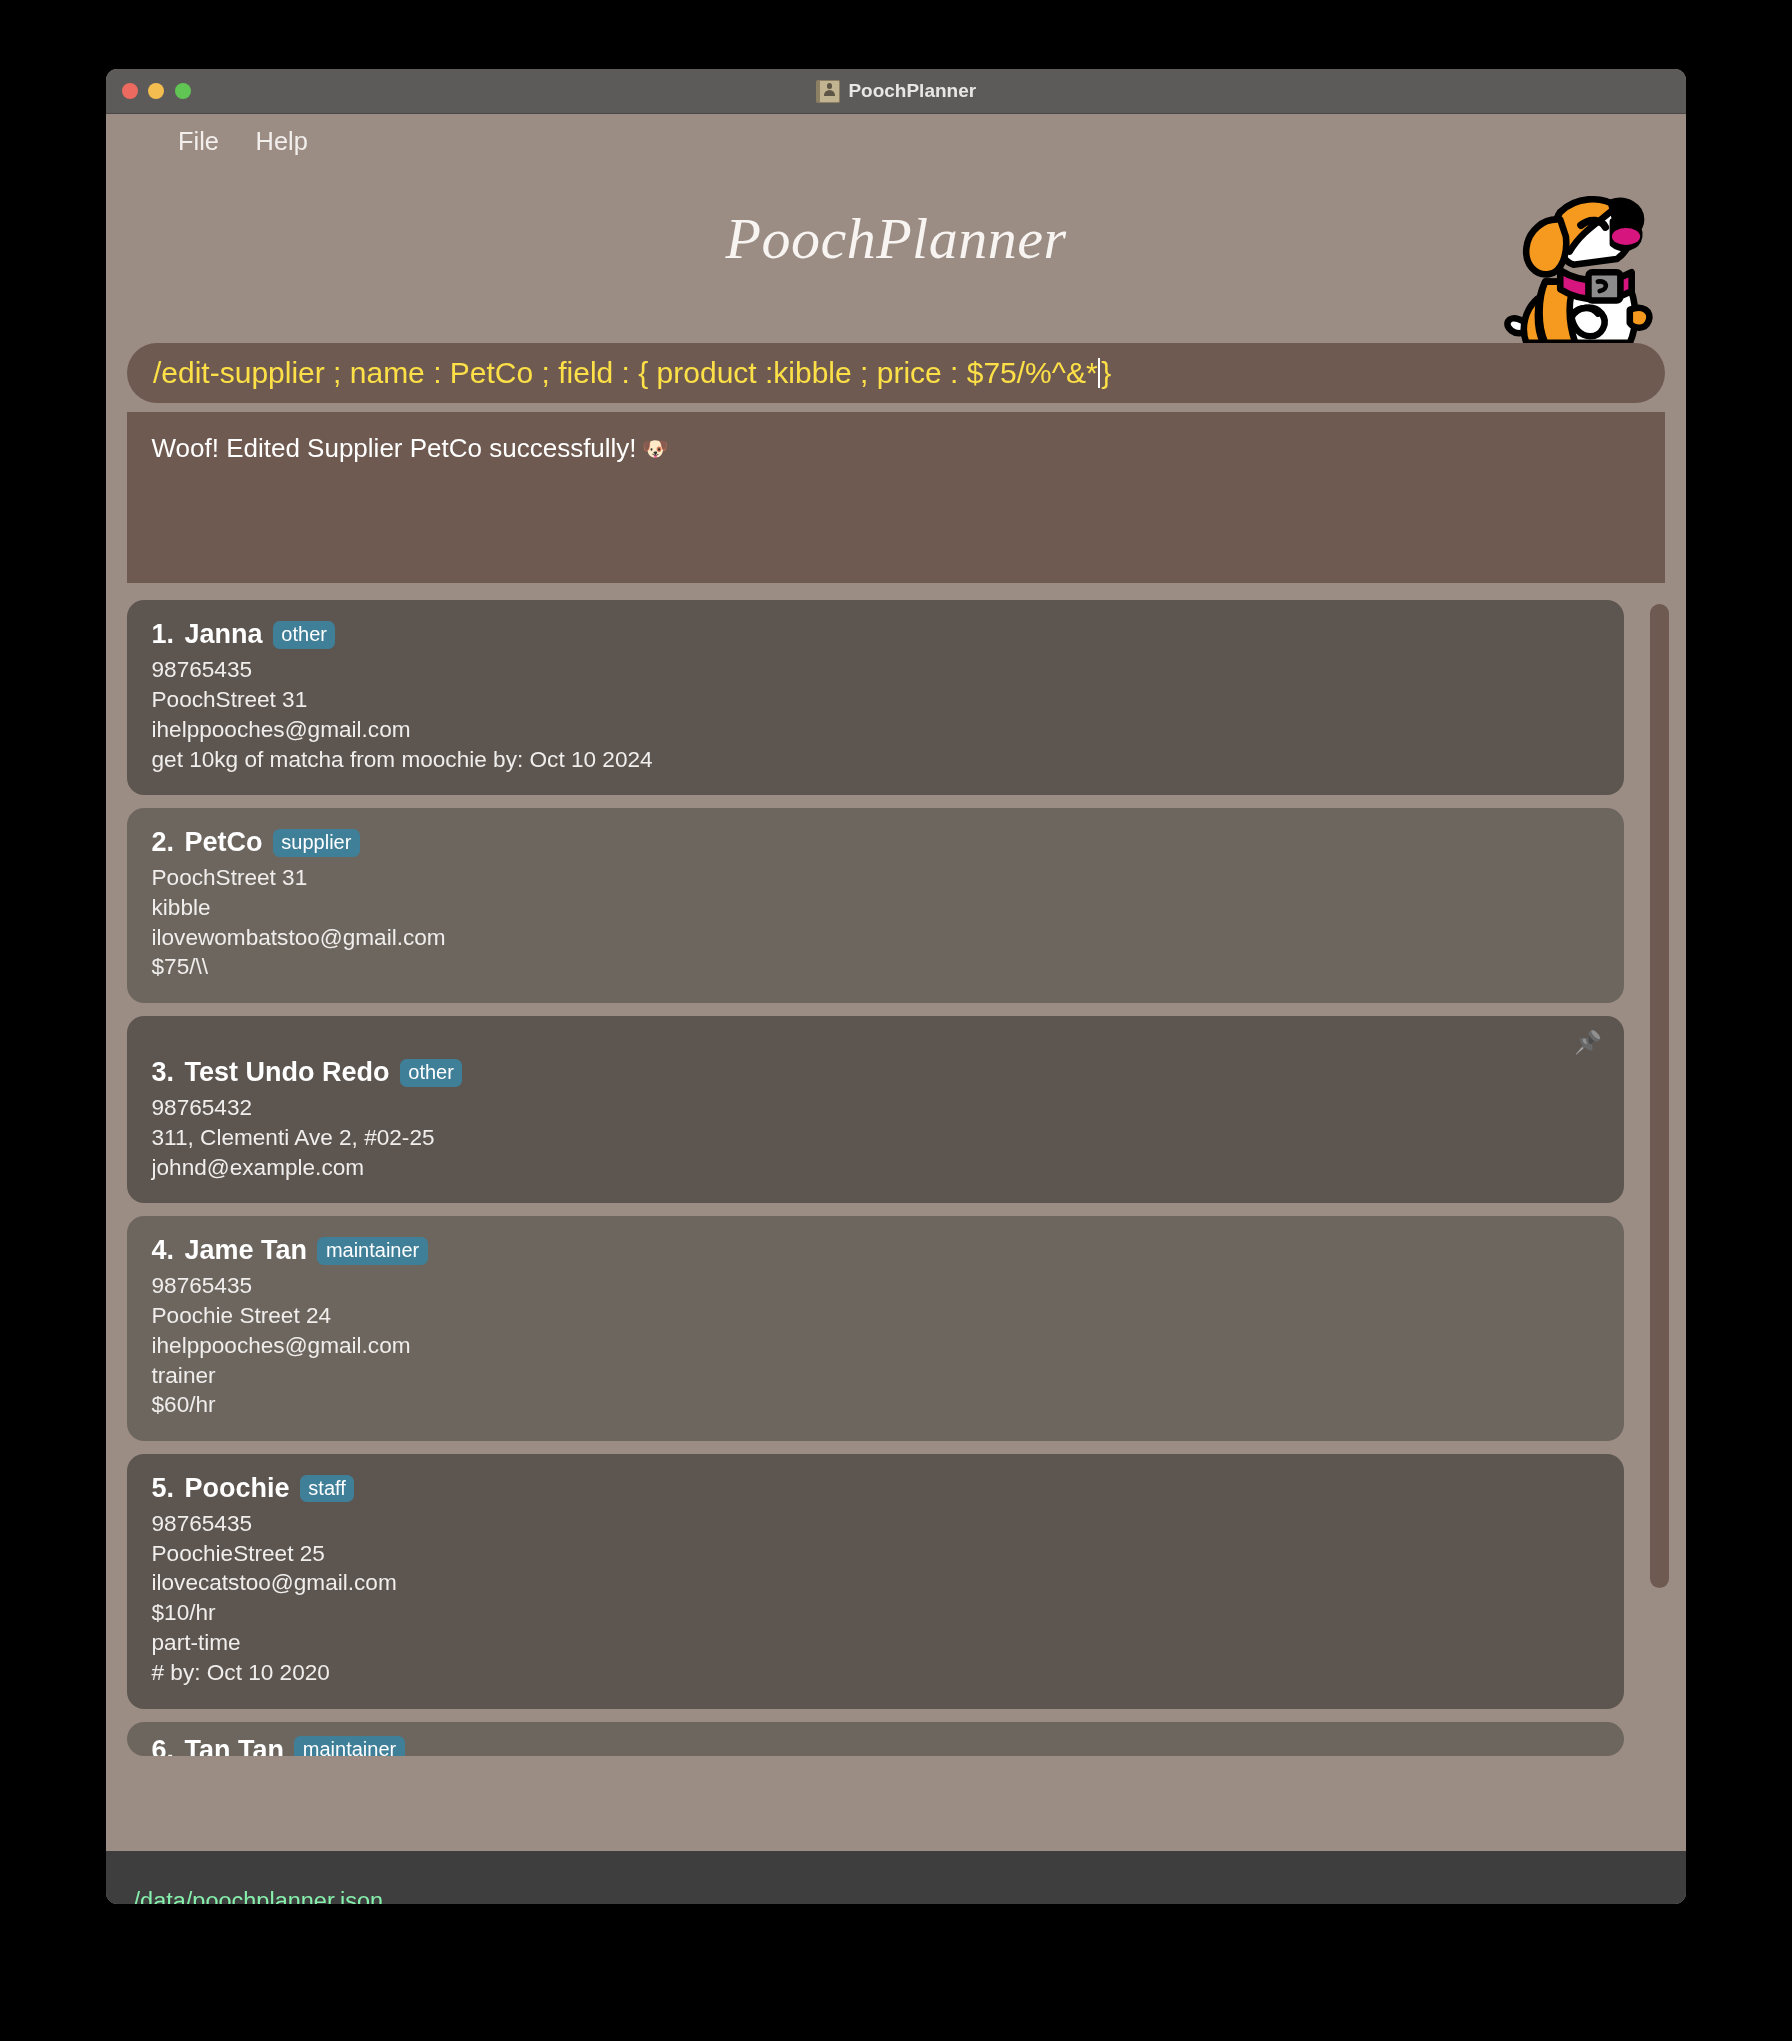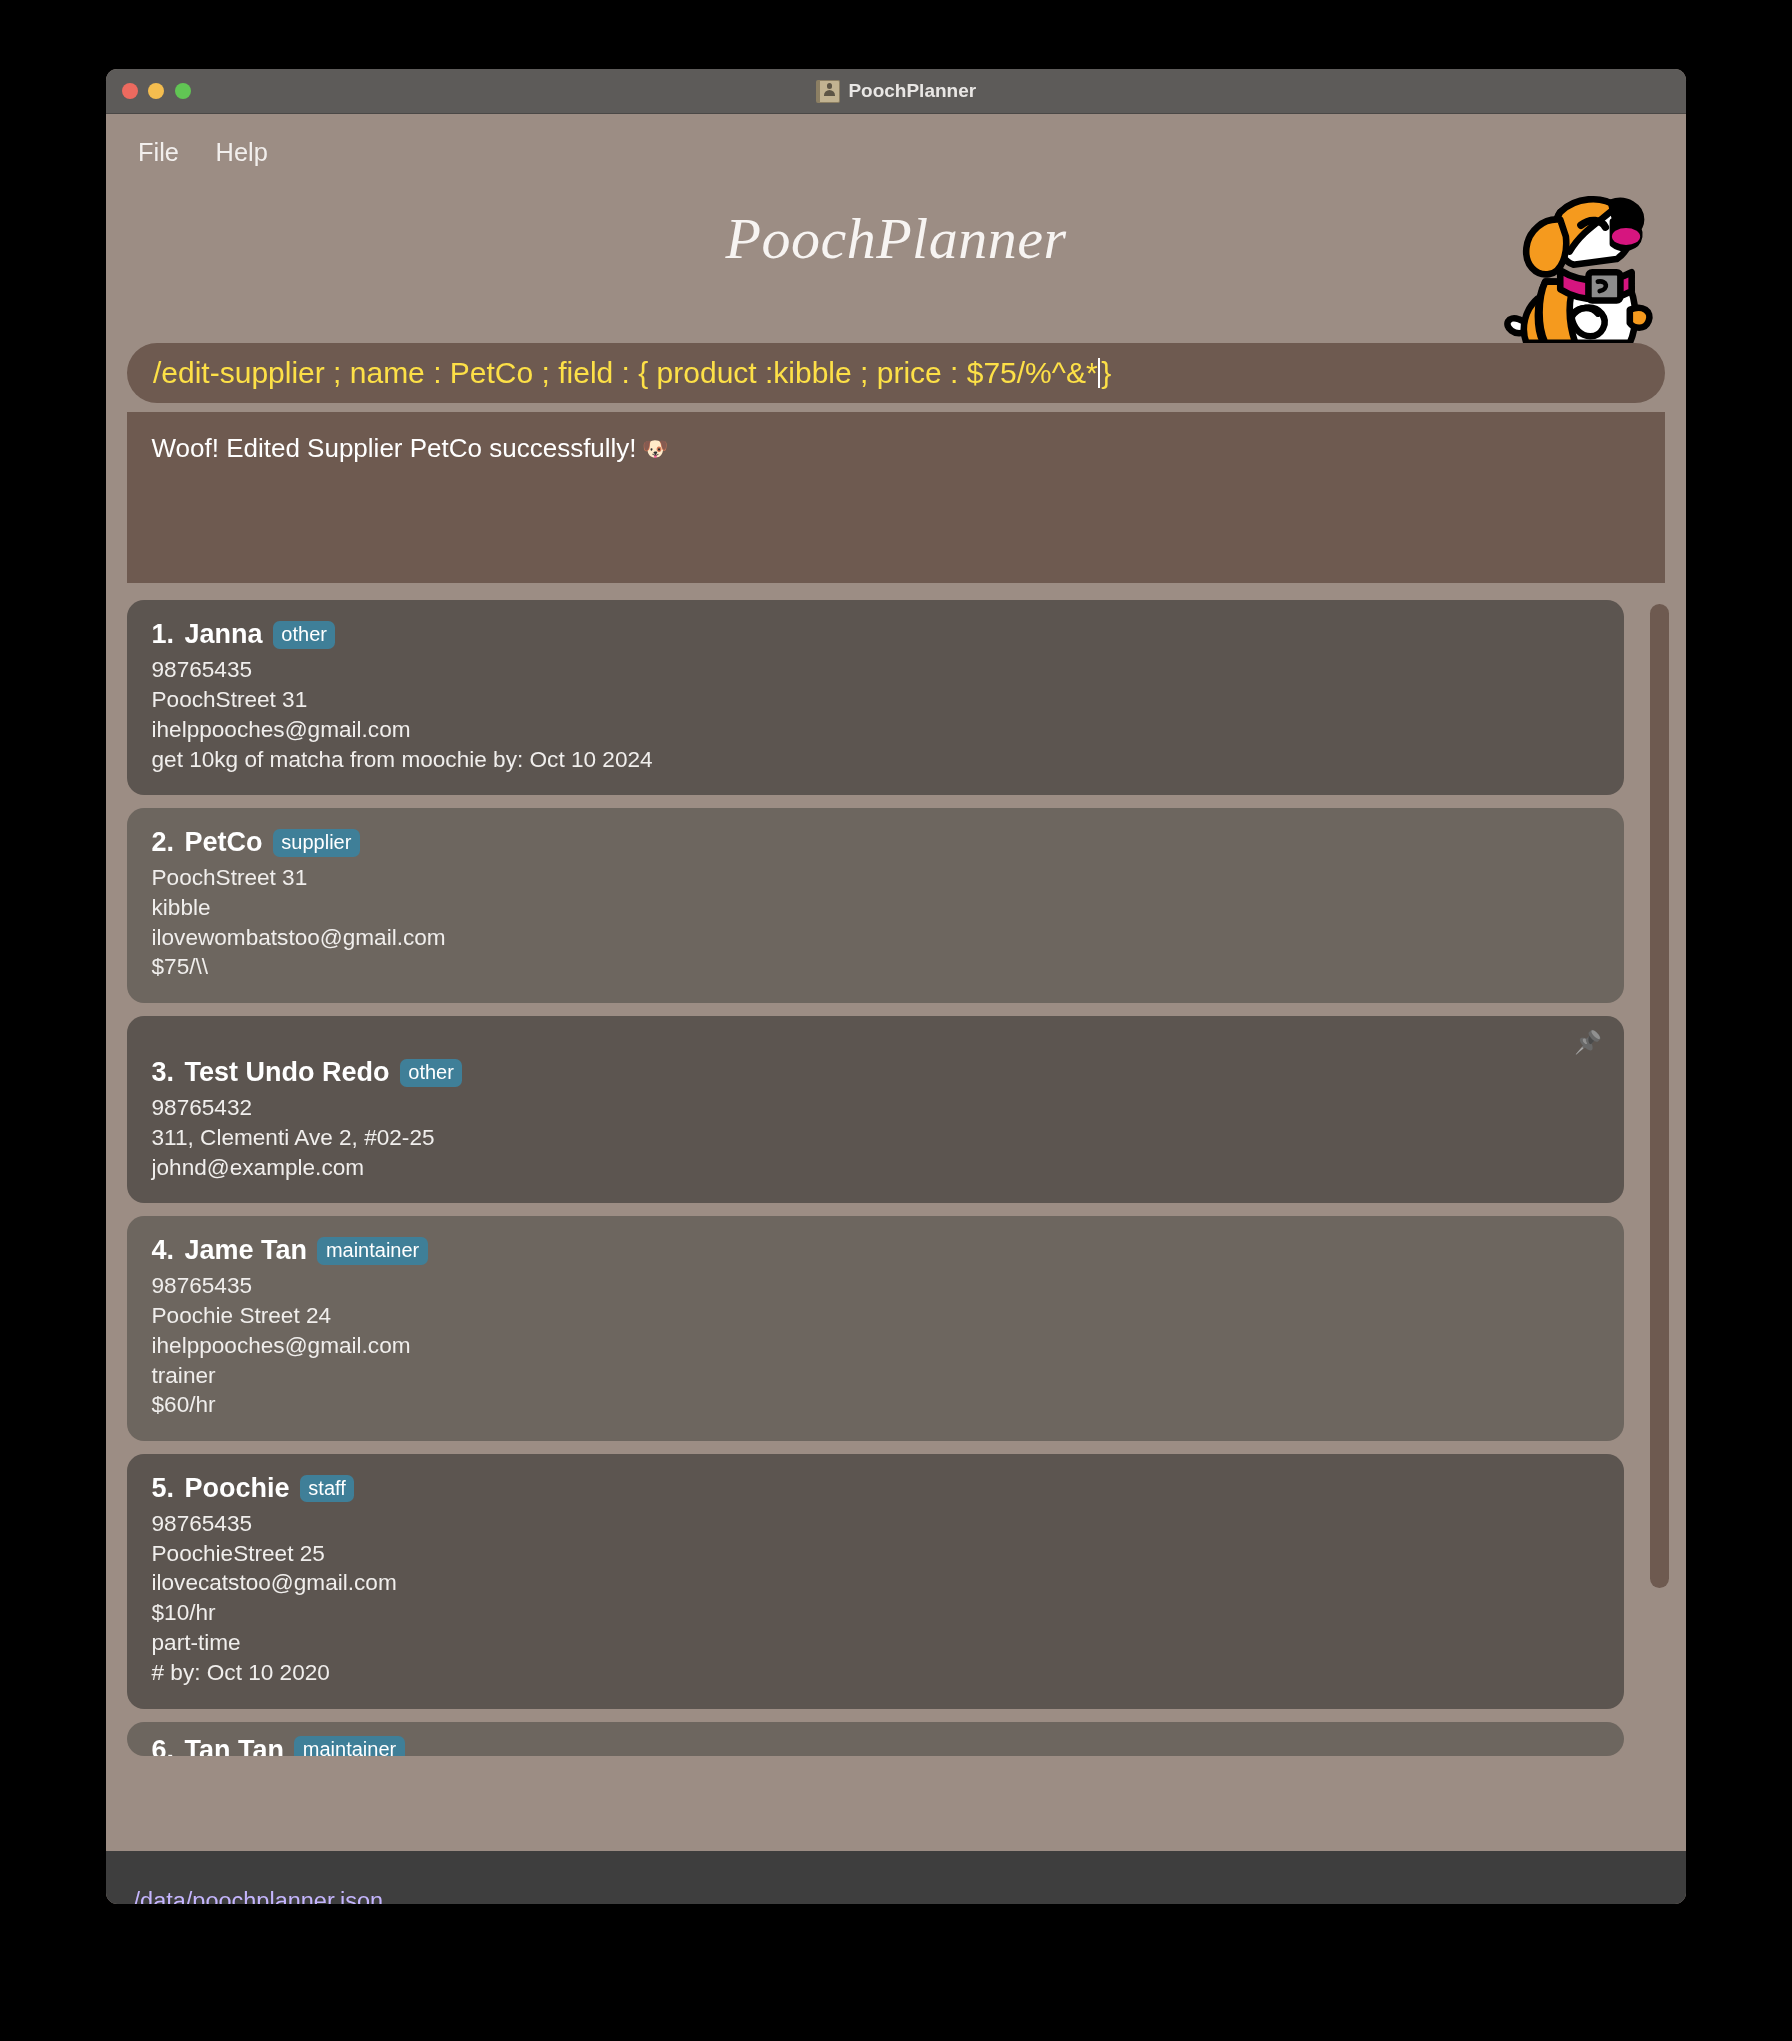--- a/index.html
+++ b/index.html
@@ -94,24 +94,25 @@
   .title-text {
     color: #e9e7e5;
     font-size: 19px;
     font-weight: bold;
   }
 
   
   .menubar {
     height: 55px;
     display: flex;
-    align-items: flex-end;
+    align-items: center;
     padding-left: 24.5px;
     gap: 21.7px;
     flex: 0 0 auto;
+    margin-left: 40px;
   }
   .menu-item {
     color: #f2efed;
     font-size: 25.4px;
     padding: 1.9px 7.5px;
     cursor: default;
   }
 
   
   .header {
@@ -272,21 +273,21 @@
   
   .statusbar {
     height: 53px;
     background: #3e3e3e;
     display: flex;
     align-items: center;
     padding-left: 21px;
     flex: 0 0 auto;
   }
   .status-text {
-    color: #c4b5fd;
+    color: #86efac;
     font-size: 23.5px;
     margin-top: 47px;
   }
 </style>
 </head>
 <body>
 
 <div class="window">
 
   <div class="titlebar">

